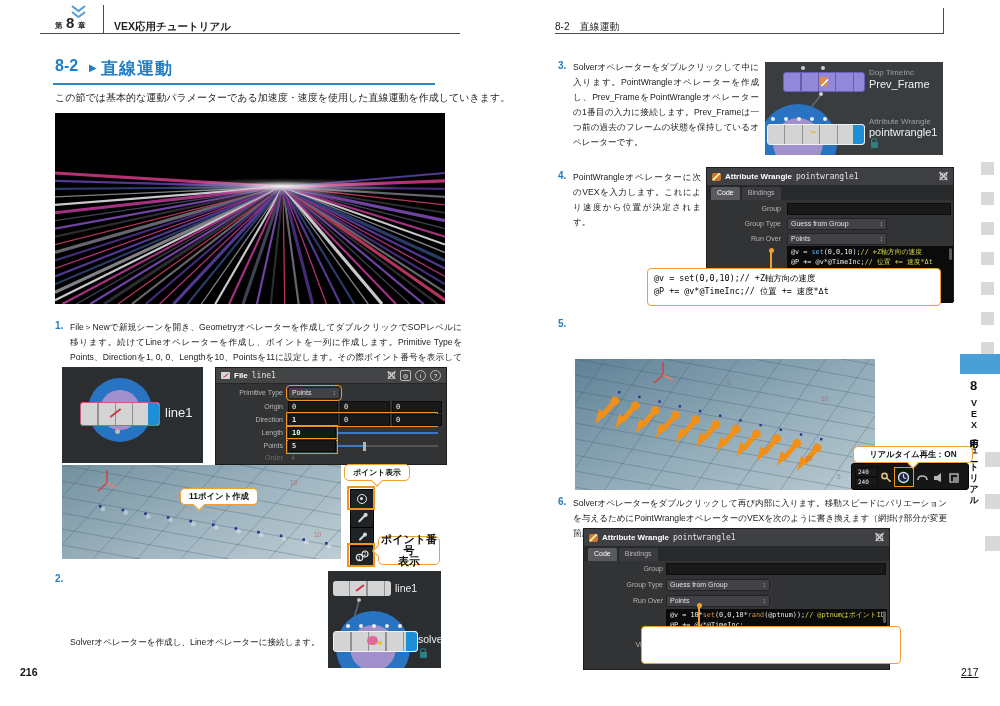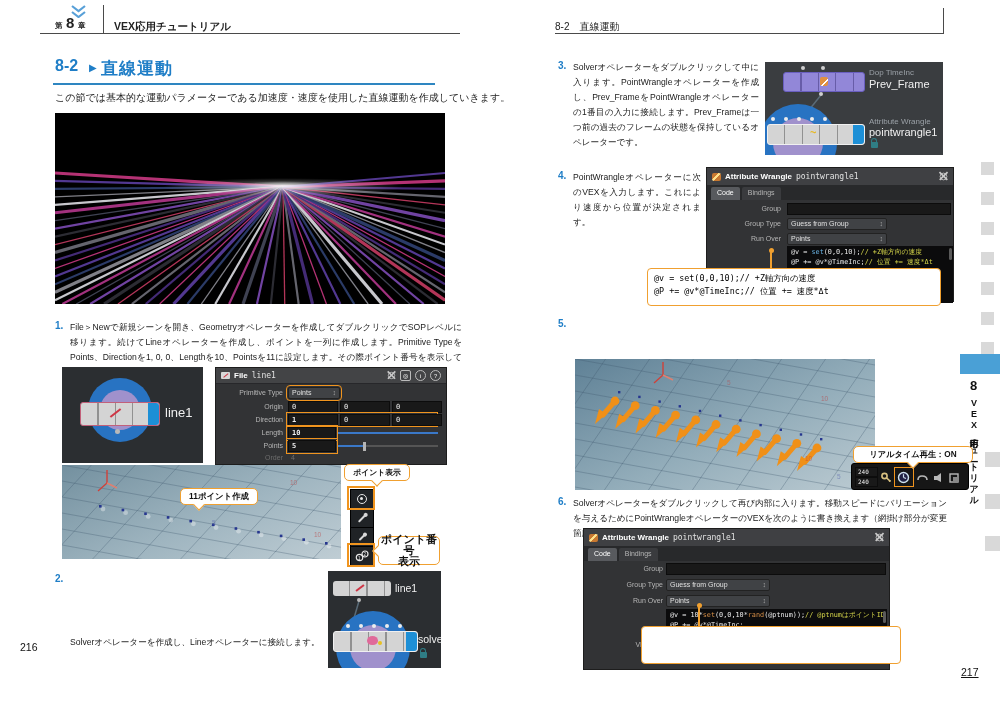--- a/index.html
+++ b/index.html
@@ -588,15 +588,15 @@
   <div class="sidebar-sq" style="left:981px;top:282px;width:13px;height:13px;"></div>
   <div class="sidebar-sq" style="left:981px;top:312px;width:13px;height:13px;"></div>
   <div class="sidebar-sq" style="left:981px;top:342px;width:13px;height:13px;"></div>
   <div class="ab" style="left:960px;top:354px;width:40px;height:20px;background:#4aa0d6;"></div>
   <span class="ab" style="left:970px;top:378px;font-size:13px;font-weight:bold;color:#111;">8</span>
   <div class="ab" style="left:967px;top:398px;height:160px;writing-mode:vertical-rl;text-orientation:upright;font-size:9px;font-weight:bold;letter-spacing:1px;color:#111;">VEX応用チュートリアル</div>
   <div class="sidebar-sq" style="left:985px;top:452px;width:15px;height:15px;"></div>
   <div class="sidebar-sq" style="left:985px;top:494px;width:15px;height:15px;"></div>
   <div class="sidebar-sq" style="left:985px;top:536px;width:15px;height:15px;"></div>
 
-  <span class="pg" style="left:20px;top:641px;">216</span>
+  <span class="pg" style="left:20px;top:666px;font-weight:bold;">216</span>
   <span class="pg" style="left:961px;top:666px;text-decoration:underline;">217</span>
 </div>
 
 </body></html>

